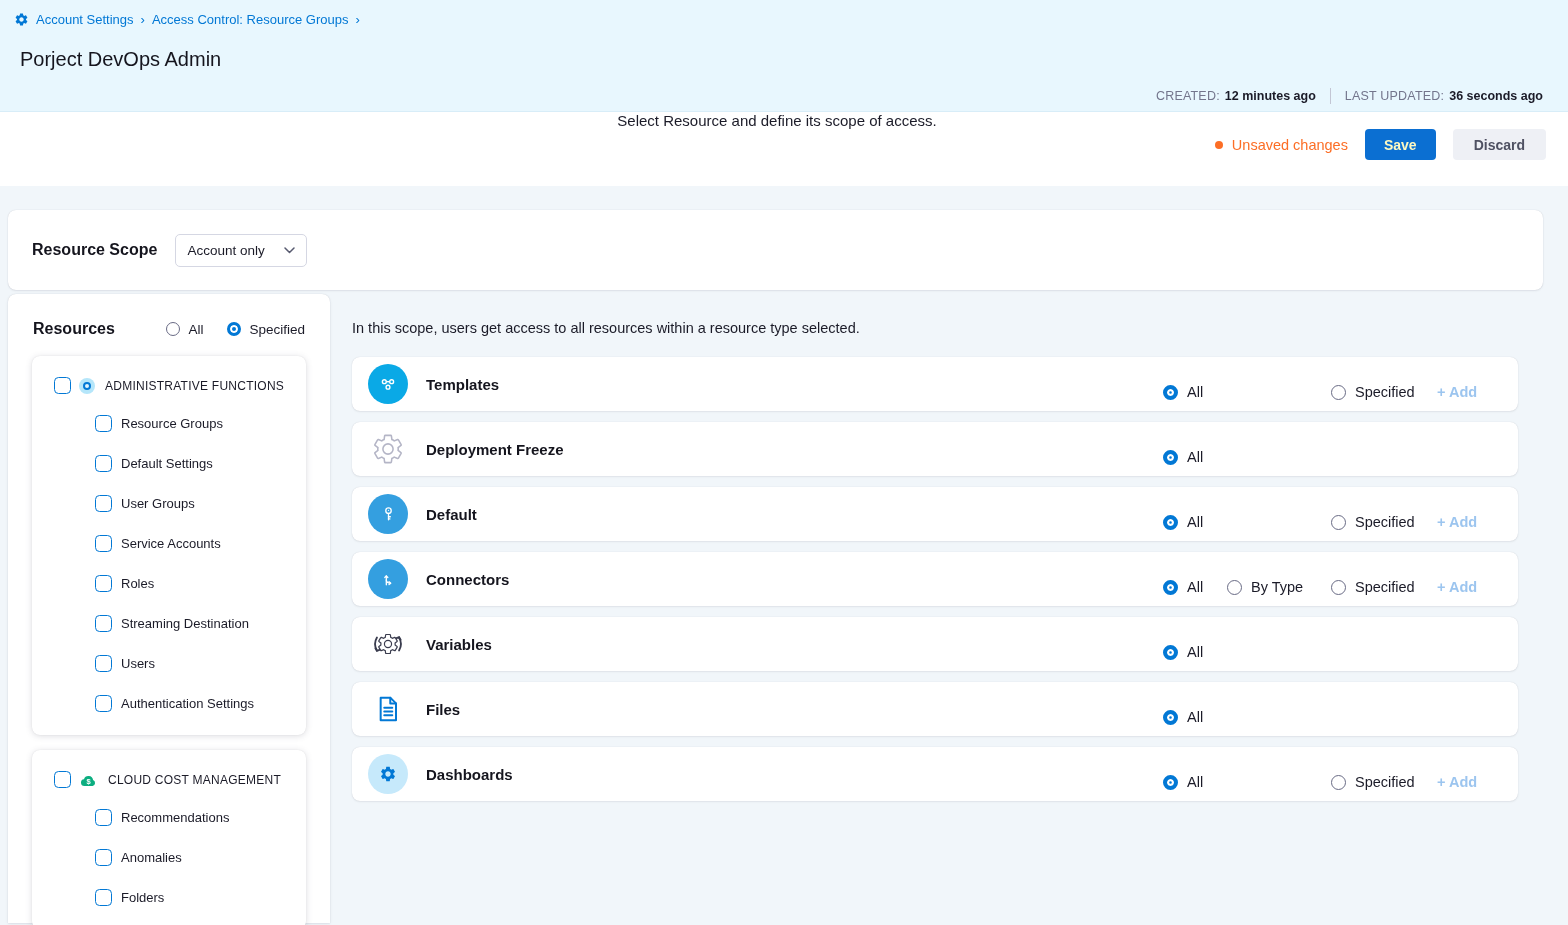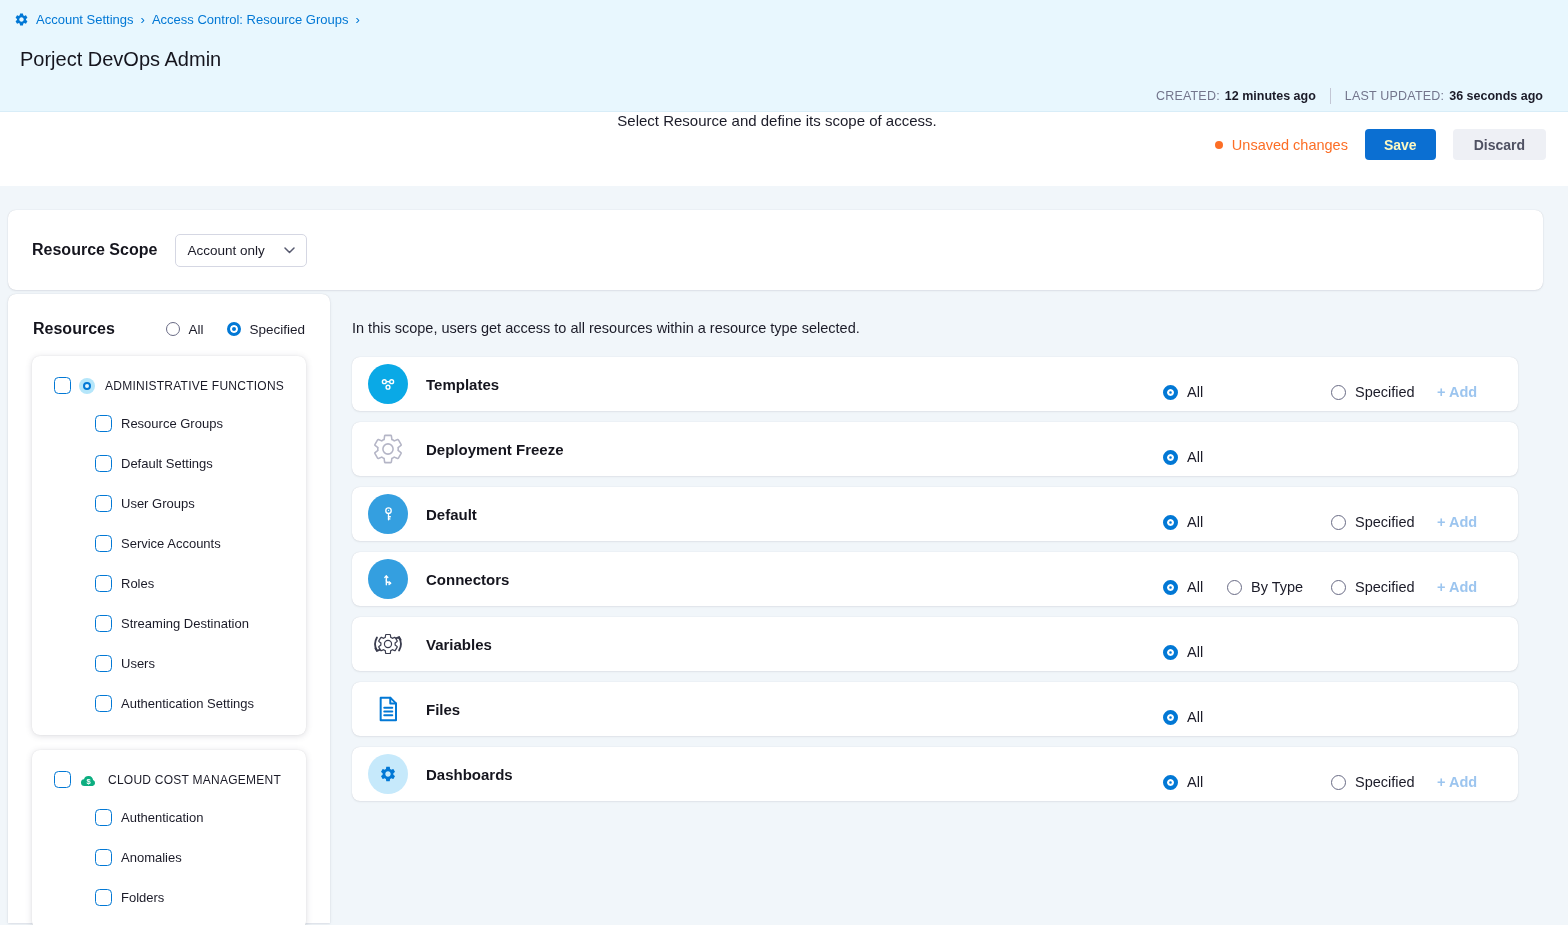--- a/index.html
+++ b/index.html
@@ -186,21 +186,21 @@
       <div class="group-head">
         <span class="checkbox"></span>
         <svg width="19" height="16" viewBox="0 0 24 20">
           <path d="M6.8 17.6a4.3 4.3 0 0 1-.5-8.57A5.9 5.9 0 0 1 17.8 10a4 4 0 0 1-.6 7.6H6.8z" fill="#0cae80"></path>
           <text x="12" y="15" font-size="9.5" font-weight="bold" fill="#ffffff" text-anchor="middle" font-family="Liberation Sans, sans-serif">$</text>
         </svg>
         <span class="group-title">CLOUD COST MANAGEMENT</span>
       </div>
       <div class="group-item">
           <span class="checkbox"></span>
-          <span class="gi-label">Authentication</span>
+          <span class="gi-label">Recommendations</span>
         </div>
       <div class="group-item">
           <span class="checkbox"></span>
           <span class="gi-label">Anomalies</span>
         </div>
       <div class="group-item">
           <span class="checkbox"></span>
           <span class="gi-label">Folders</span>
         </div>
     </div>

